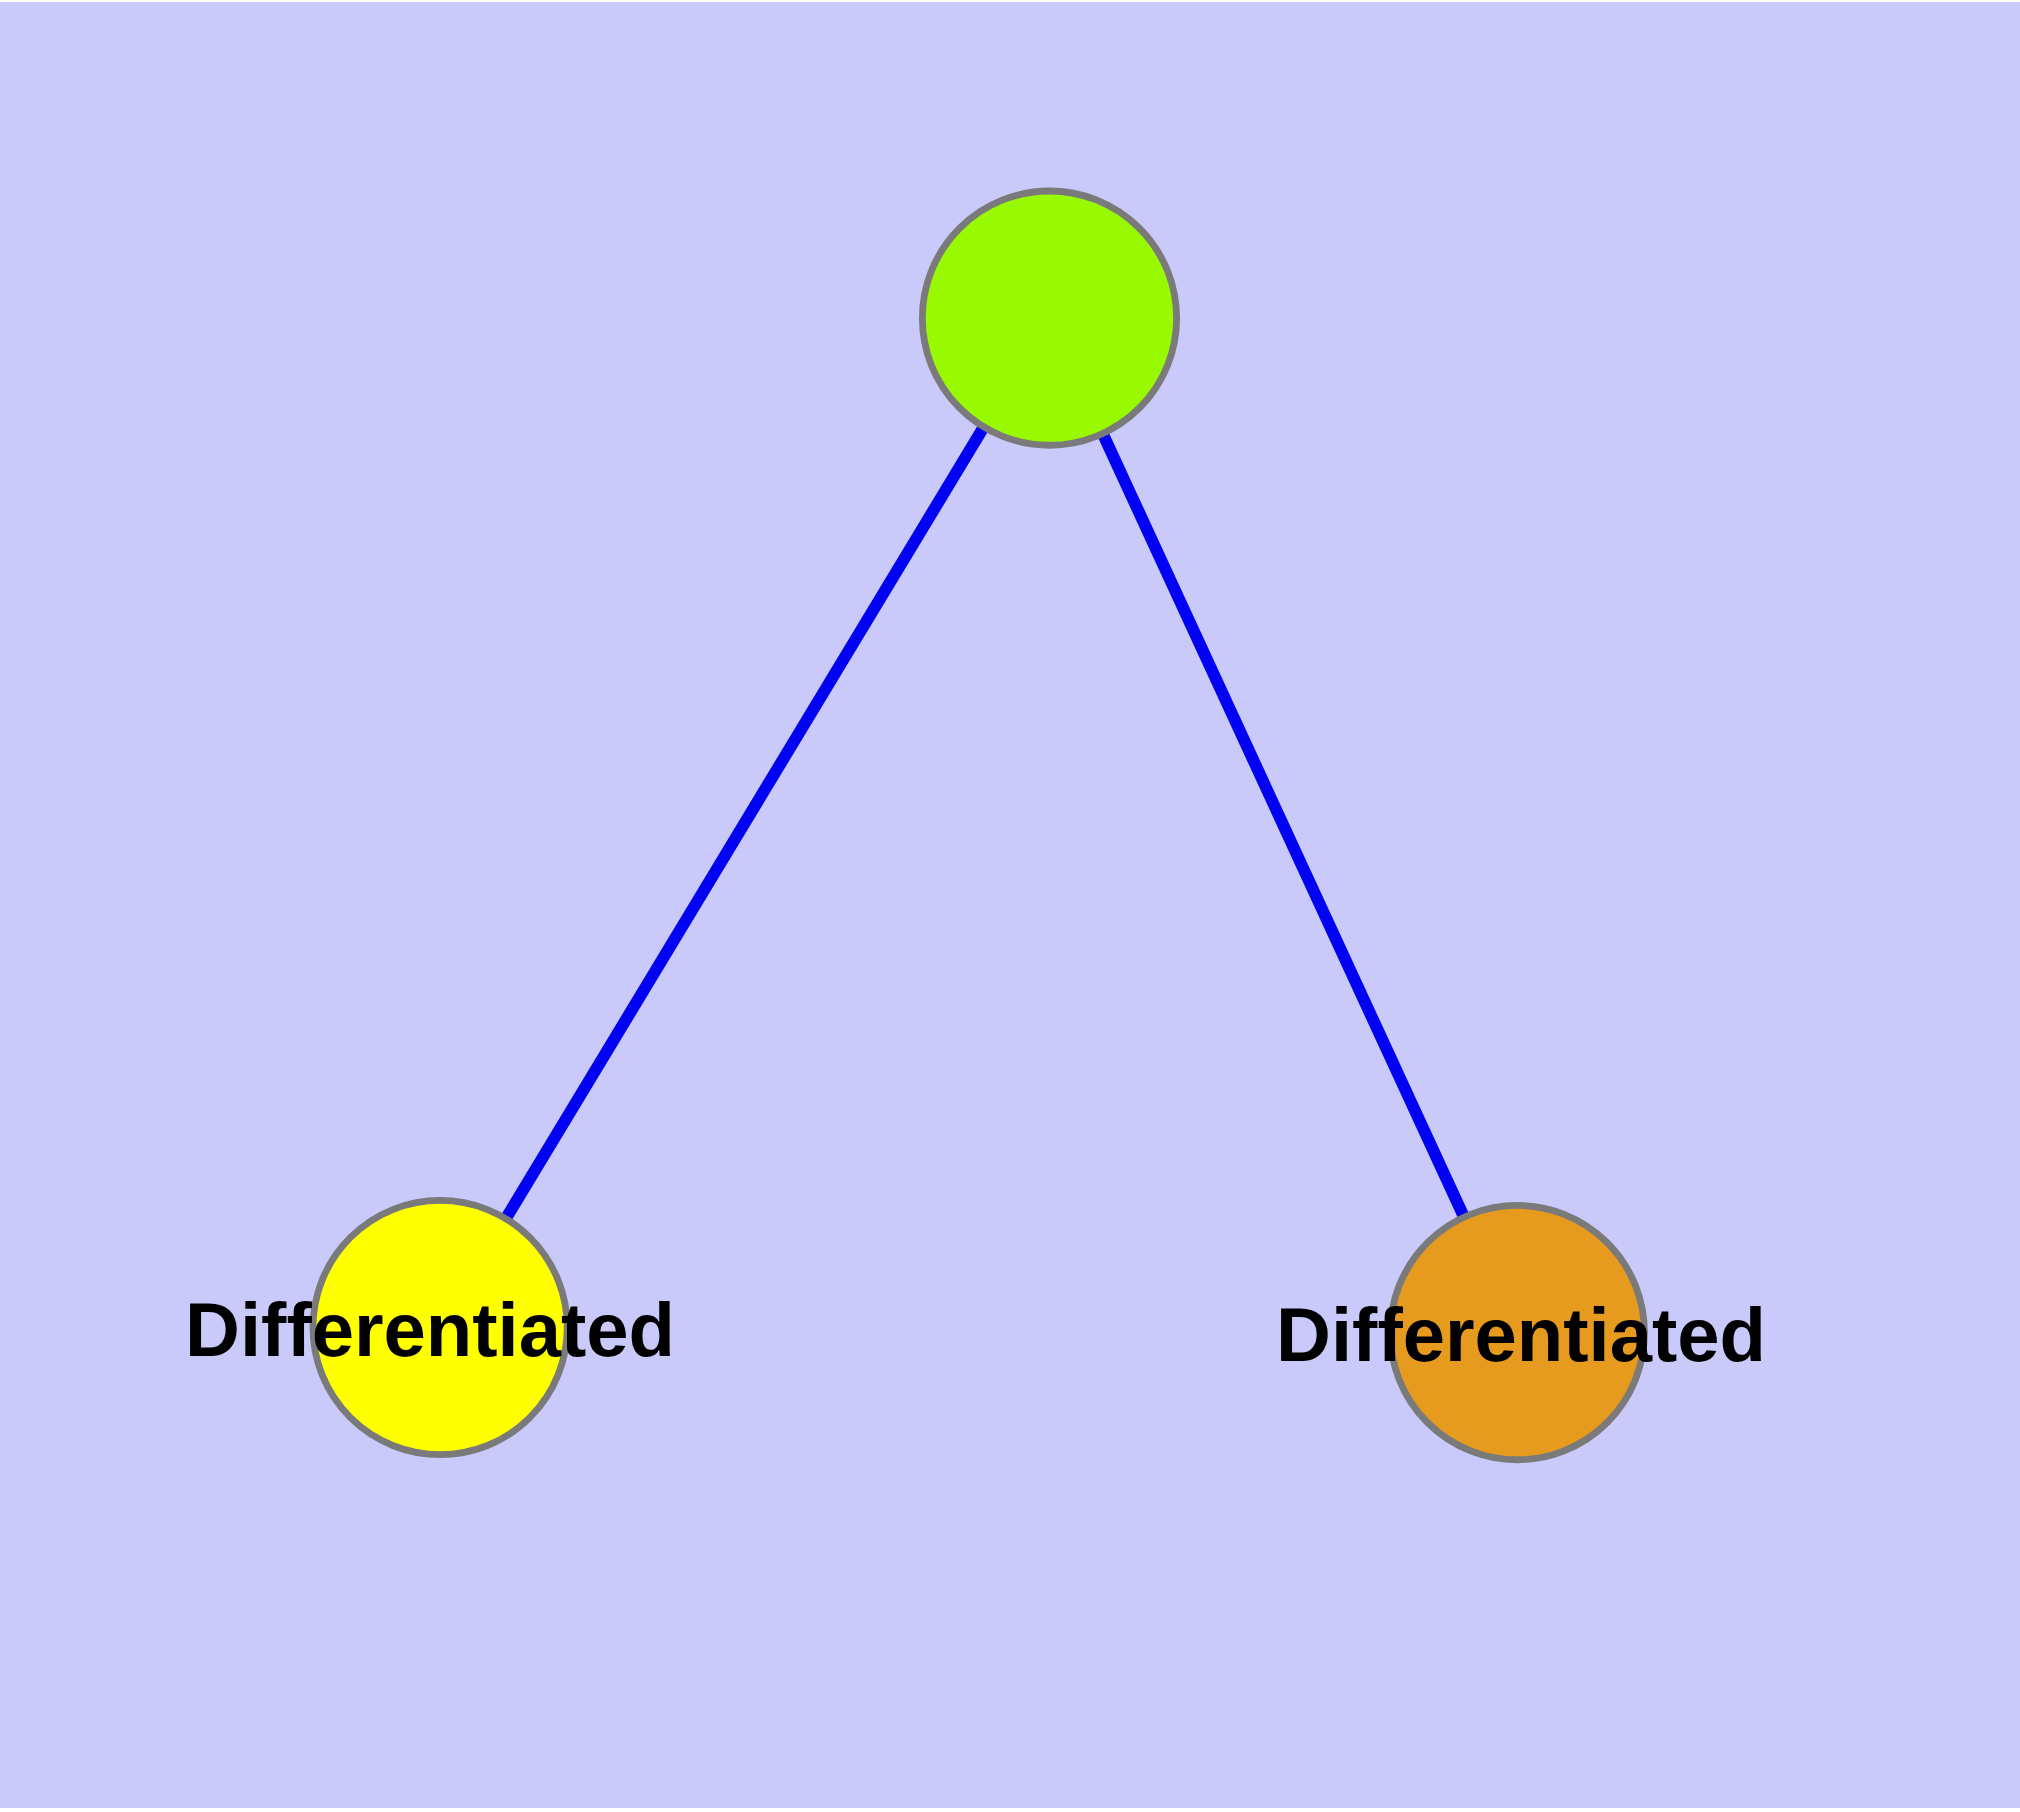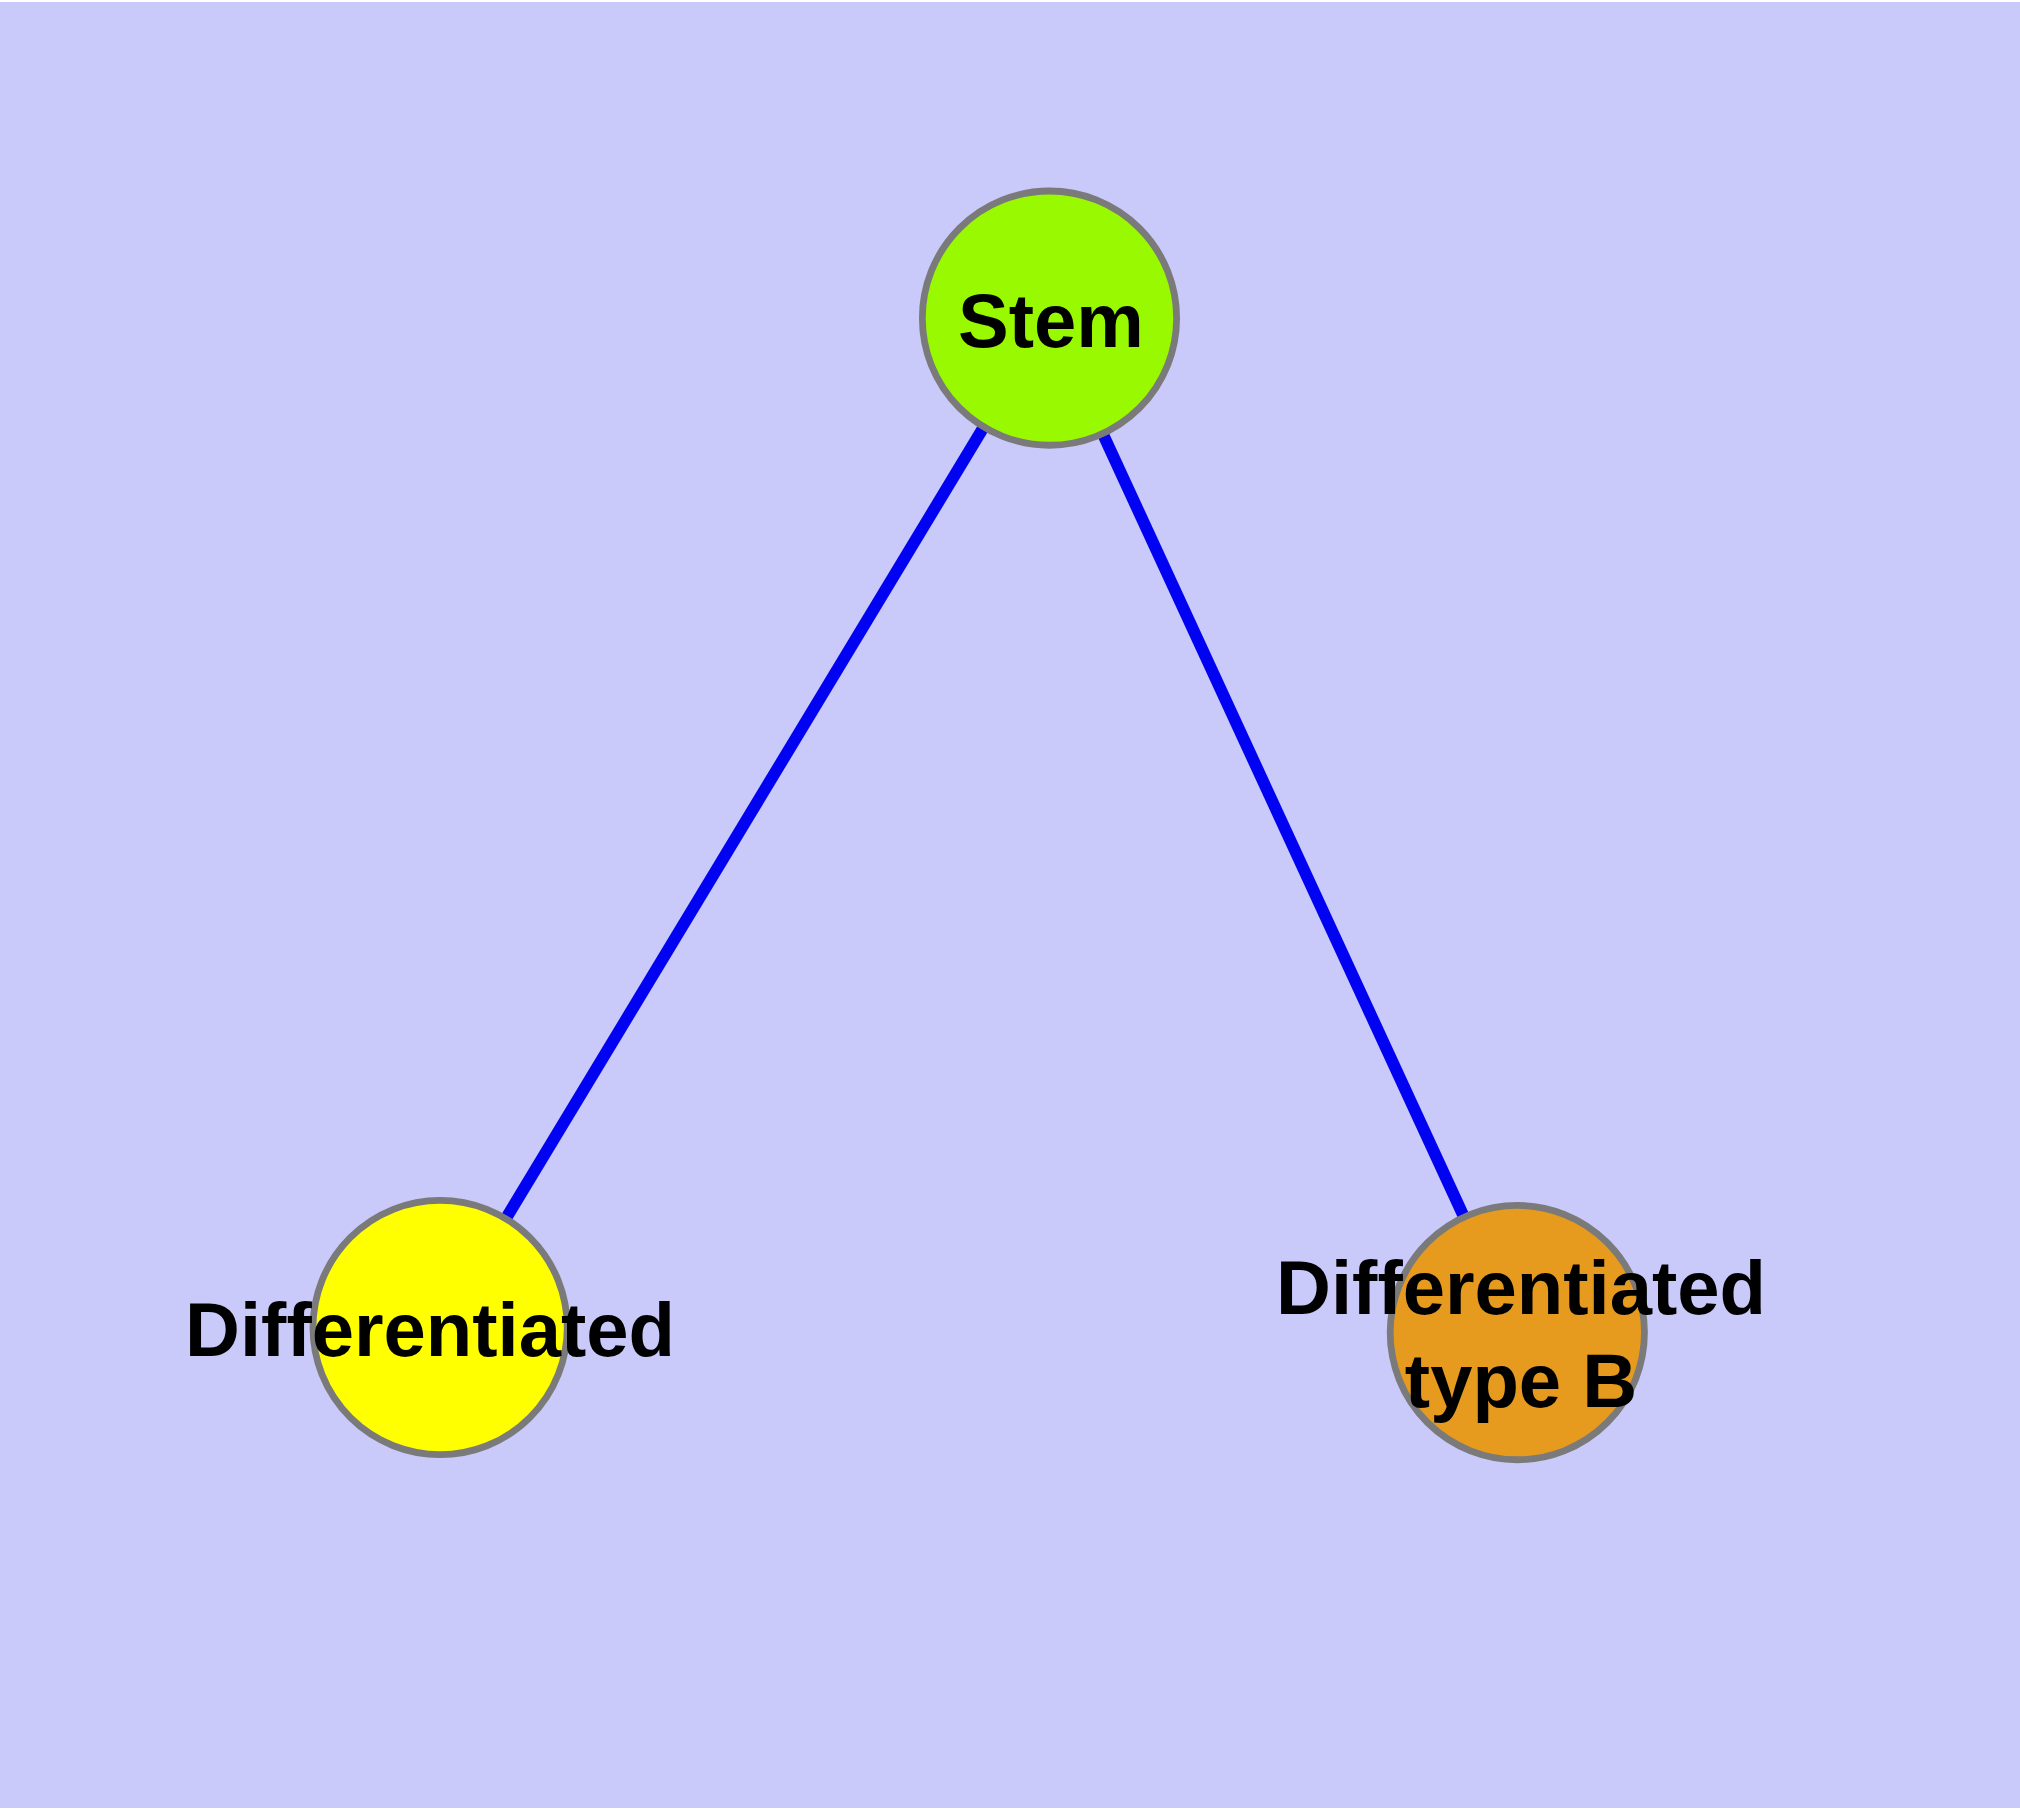--- a/index.html
+++ b/index.html
@@ -62,27 +62,23 @@
 
     <line class="edge" x1="1238" y1="373" x2="1790" y2="1570" stroke="#0202f2"></line>
 
     <circle class="node-circle" cx="1238" cy="373" r="150" fill="#99f900" stroke="#7a7a7a"></circle>
 
     <circle class="node-circle" cx="519" cy="1564" r="150" fill="#ffff00" stroke="#7a7a7a"></circle>
 
     <circle class="node-circle" cx="1790" cy="1570" r="150" fill="#e69a1e" stroke="#7a7a7a"></circle>
   </svg>
 
-  <div class="node-label label-stem" style="color: rgb(0, 0, 0);">
-    <span class="line">Stem</span>
-  </div>
 
   <div class="node-label label-type-a" style="color: rgb(0, 0, 0);">
     <span class="line">Differentiated</span>
   </div>
 
   <div class="node-label label-type-b" style="color: rgb(0, 0, 0);">
     <span class="line">Differentiated</span>
-    <span class="line">type B</span>
   </div>
 
 </div>
 
 
 </body></html>

